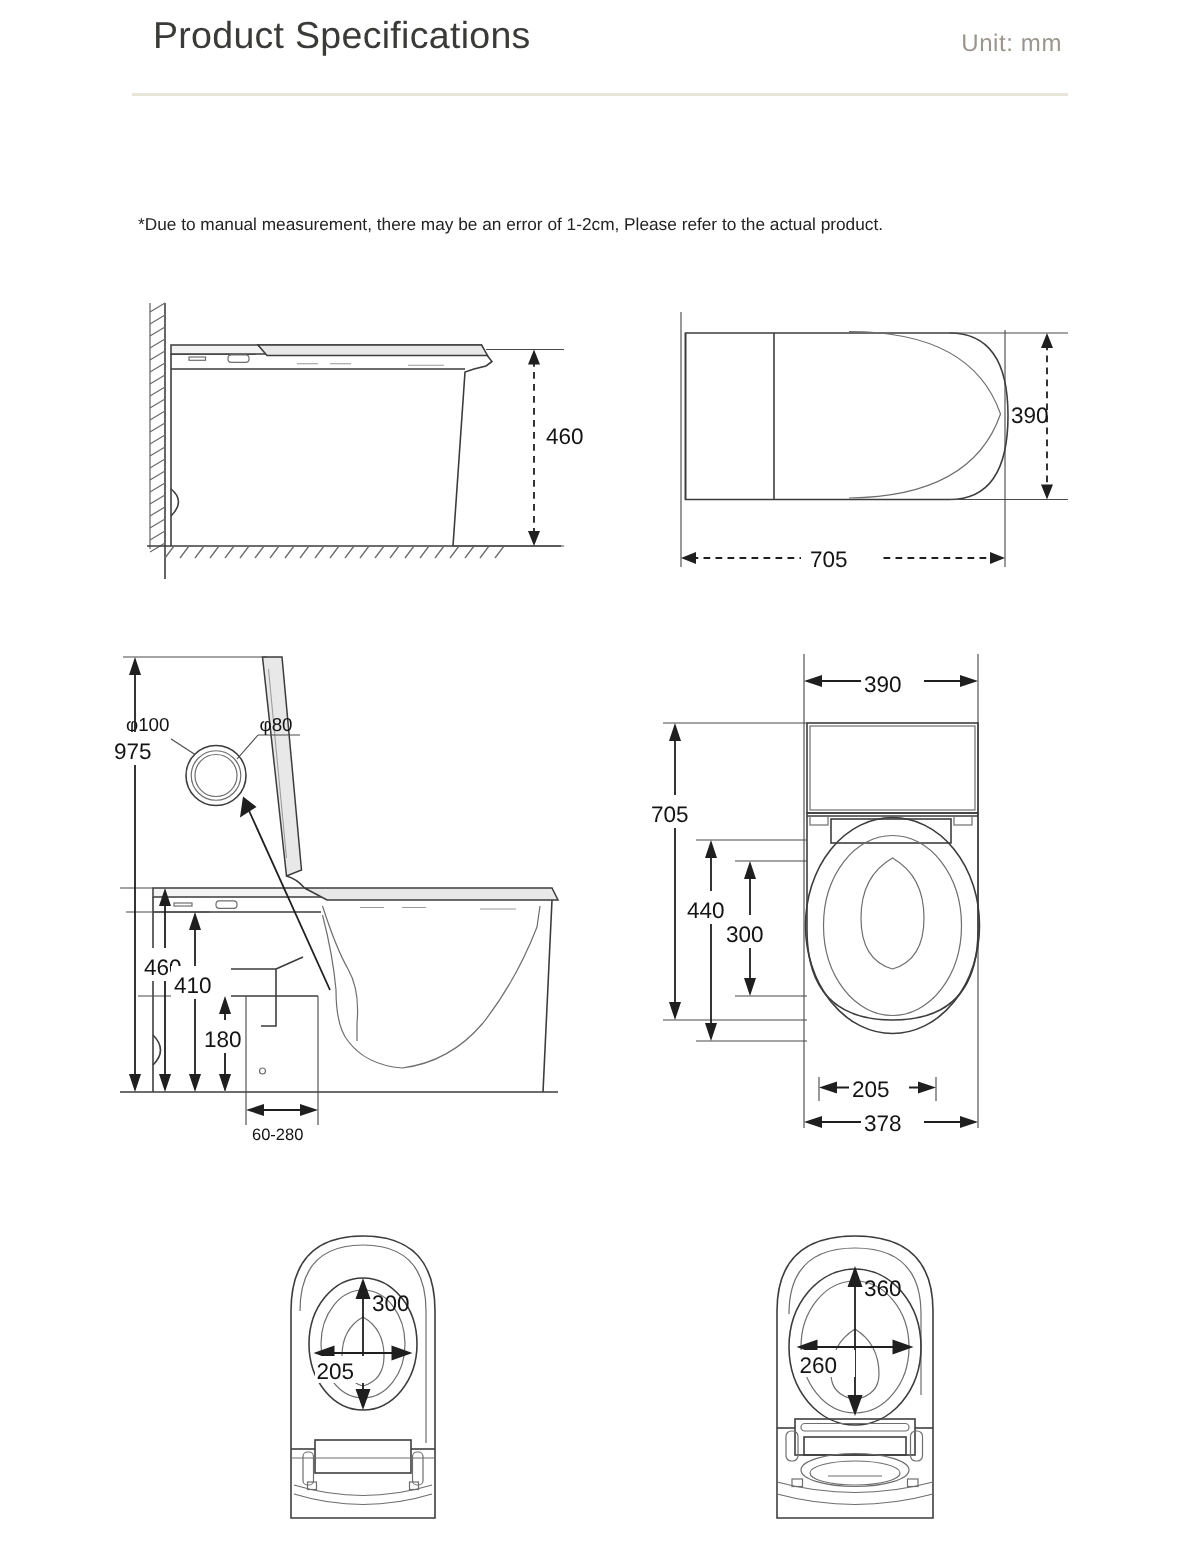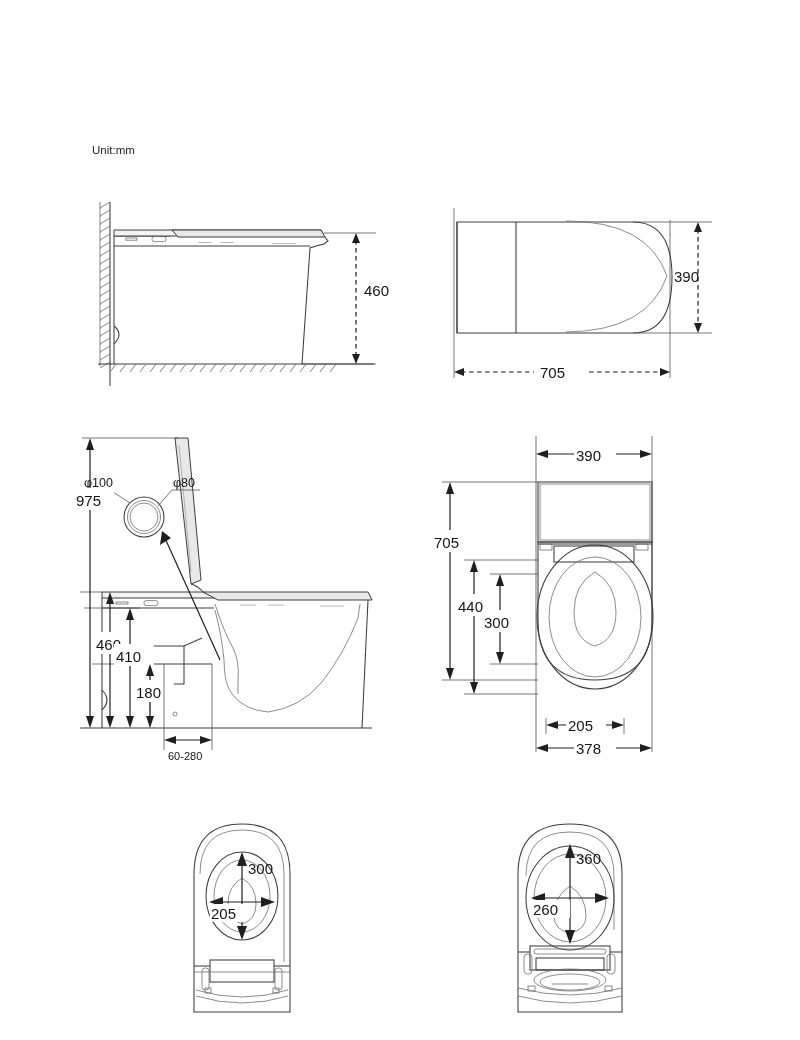--- a/index.html
+++ b/index.html
@@ -88,23 +88,28 @@
   }
   .dimtext.sm { font-size: 11px; }
   .dimtext.md { font-size: 12.5px; }
   .arrowhead { fill: #1f1f1f; }
 </style>
 </head>
 <body>
 
 <div class="page">
 
+  <div class="header">
+    <div class="page-title">Product Specifications</div>
+    <div class="unit-label">Unit:  mm</div>
+    <div class="header-rule"></div>
+  </div>
 
   <div class="disclaimer">
-    <span class="l2">Unit:mm</span>
+    <span>*Due to manual measurement, there may be an error of 1-2cm, Please refer to the actual product.</span>
   </div>
 
   <div class="draw" style="left:88px; top:200px;">
     <svg width="310" height="190" viewBox="0 0 310 190">
 
       <line class="ln" x1="22" y1="2" x2="22" y2="186"></line>
 
       <g class="hatch">
         <path d="M12 8 L22 2 M12 16 L22 10 M12 24 L22 18 M12 32 L22 26 M12 40 L22 34
                  M12 48 L22 42 M12 56 L22 50 M12 64 L22 58 M12 72 L22 66 M12 80 L22 74

